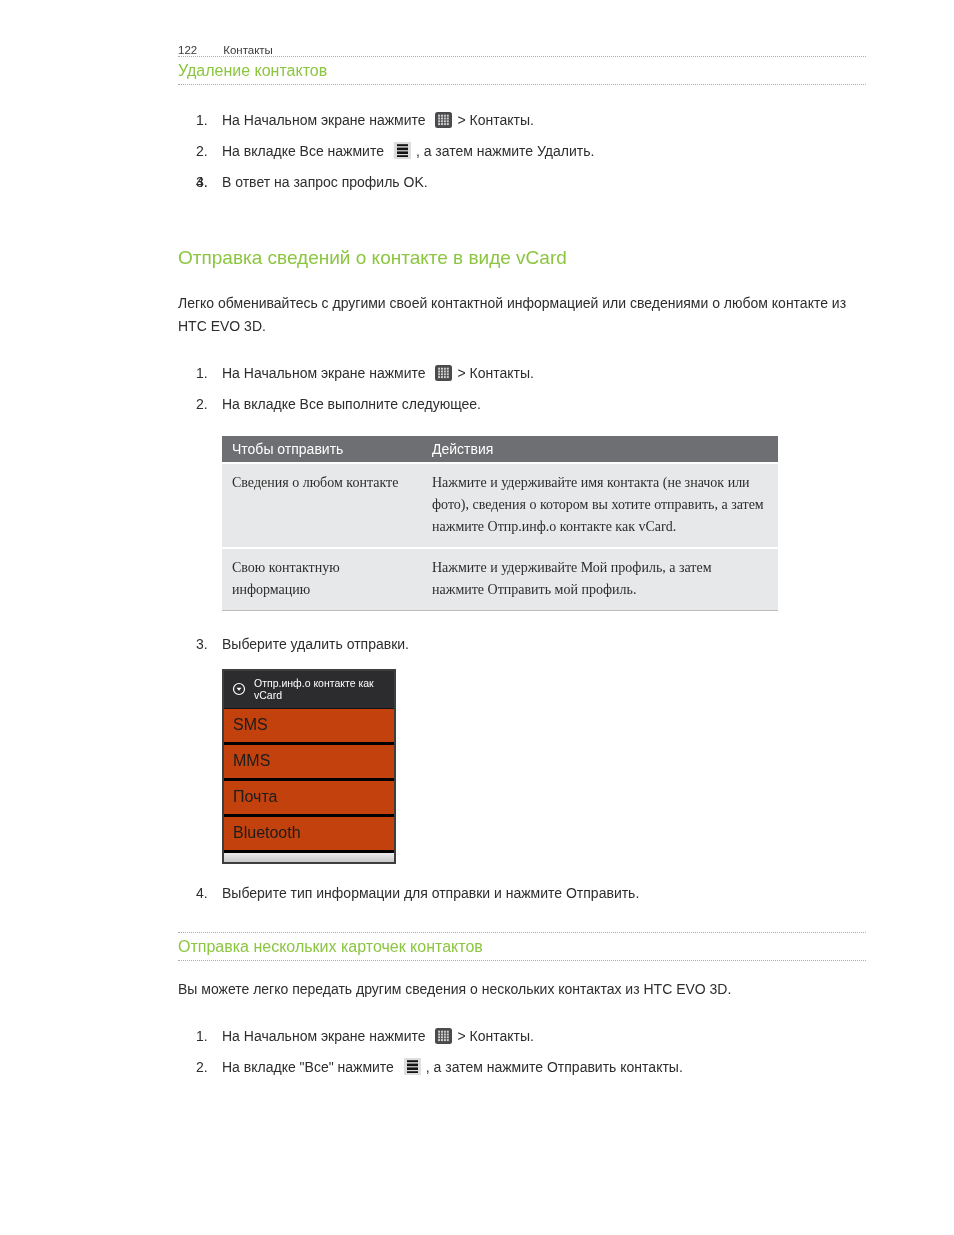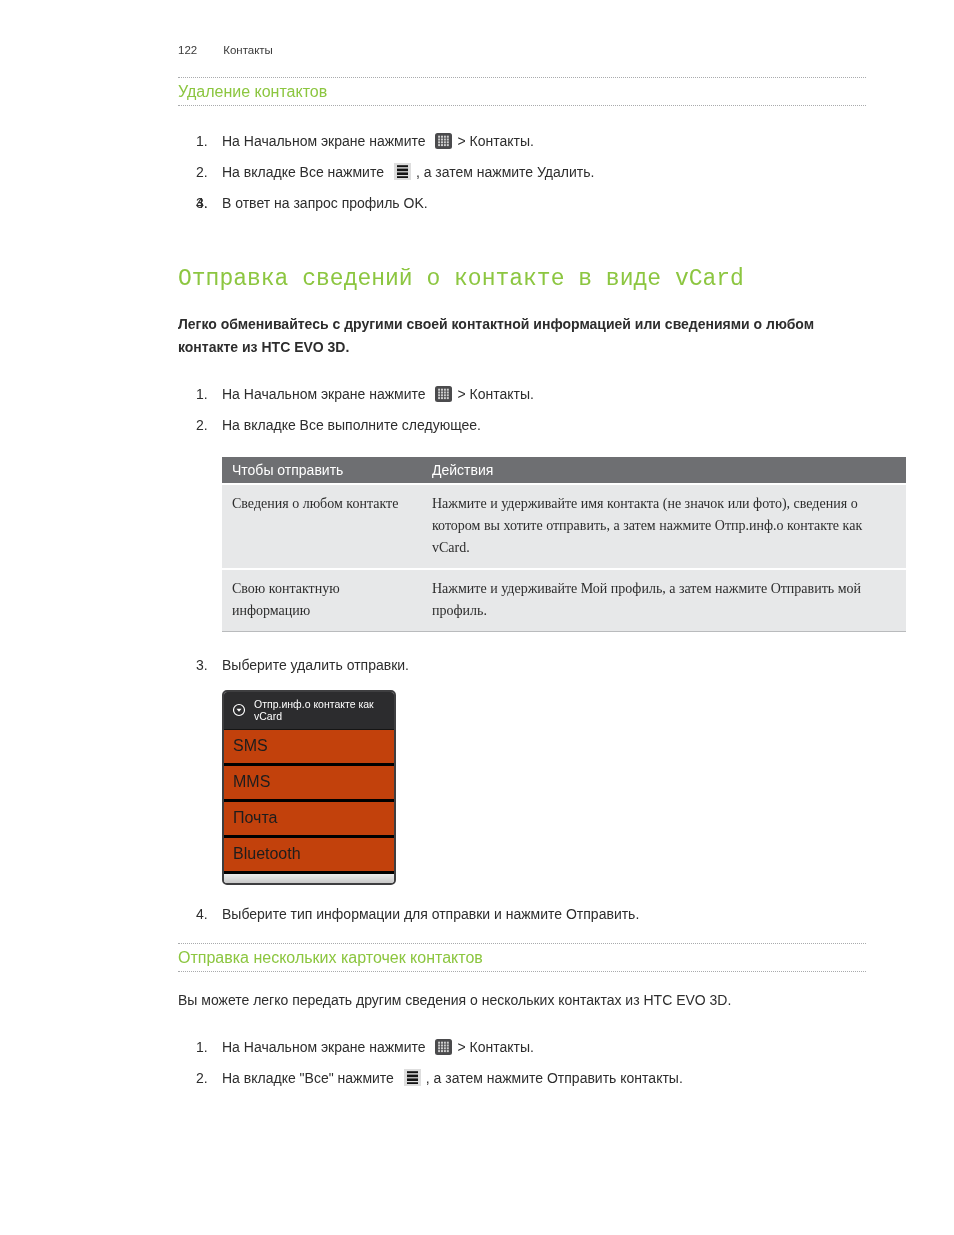--- a/index.html
+++ b/index.html
@@ -12,39 +12,38 @@
   }
   .page { padding: 44px 88px 0 178px; }
 
   
   .page-header { font-size: 11.5px; color: #3a3a3a; }
   .page-header .page-num { display: inline-block; min-width: 28px; }
   .page-header .chapter { display: inline-block; margin-left: 14px; }
 
   
   .sub-block {
-    margin-top: 21px;
     border-top: 1.5px dotted #a9abad;
     border-bottom: 1.5px dotted #a9abad;
     padding: 4px 0 3px 0;
   }
   .sub-heading {
     font-size: 16px; font-weight: 400;
     color: #8cc640; line-height: 20px;
   }
-  .sub-block-2 { margin-top: 18px; }
+  .sub-block-2 { margin-top: 28px; }
 
   
   .main-heading {
     margin-top: 50px;
-    font-size: 23px; font-weight: 400;
-    color: #8cc640; line-height: 30px; font-family: Liberation Mono, monospace;
-  }
-
-  .intro { margin-top: 19px; font-size: 14px; line-height: 23px; color: #2d2d2d; font-weight: bold; }
+    font-size: 19px; font-weight: 400;
+    color: #8cc640; line-height: 30px;
+  }
+
+  .intro { margin-top: 19px; font-size: 14px; line-height: 23px; color: #2d2d2d; }
 
   
   .steps { margin-top: 24px; }
   .steps-tight { margin-top: 20px; }
   .step {
     position: relative;
     padding-left: 44px;
     margin-bottom: 9px;
     font-size: 14px; line-height: 22px;
     color: #2d2d2d;
@@ -53,21 +52,21 @@
   .inline-icon {
     display: inline-block;
     vertical-align: -3px;
     margin: 0 5px 0 6px;
     line-height: 0;
   }
 
   
   .vcard-table {
     margin: 19px 0 0 44px;
-    width: 684px;
+    width: 556px;
     border-collapse: separate;
     border-spacing: 0 2px;
     font-size: 14px;
   }
   .vcard-table th {
     background: #6e6f72; color: #ffffff;
     font-weight: 400; text-align: left;
     padding: 3px 10px; line-height: 20px;
     font-size: 14px;
   }
@@ -80,21 +79,21 @@
     font-family: Liberation Serif, serif;
   }
   .vcard-table .col-what { width: 200px; }
   .vcard-table tr.last td { border-bottom: 1px solid #b9bbbd; }
 
   
   .phone-dialog {
     margin: 14px 0 0 44px;
     width: 174px;
     border: 2px solid #3e3e40;
-    border-radius: 5px;
+    border-radius: 0;
     background: #f6f6f6;
     overflow: hidden;
   }
   .dialog-header {
     background: #2c2c2e;
     color: #ffffff;
     font-size: 10.5px;
     padding: 6px 8px 7px 8px;
     display: flex; align-items: center;
     border-bottom: 1px solid #151515;

